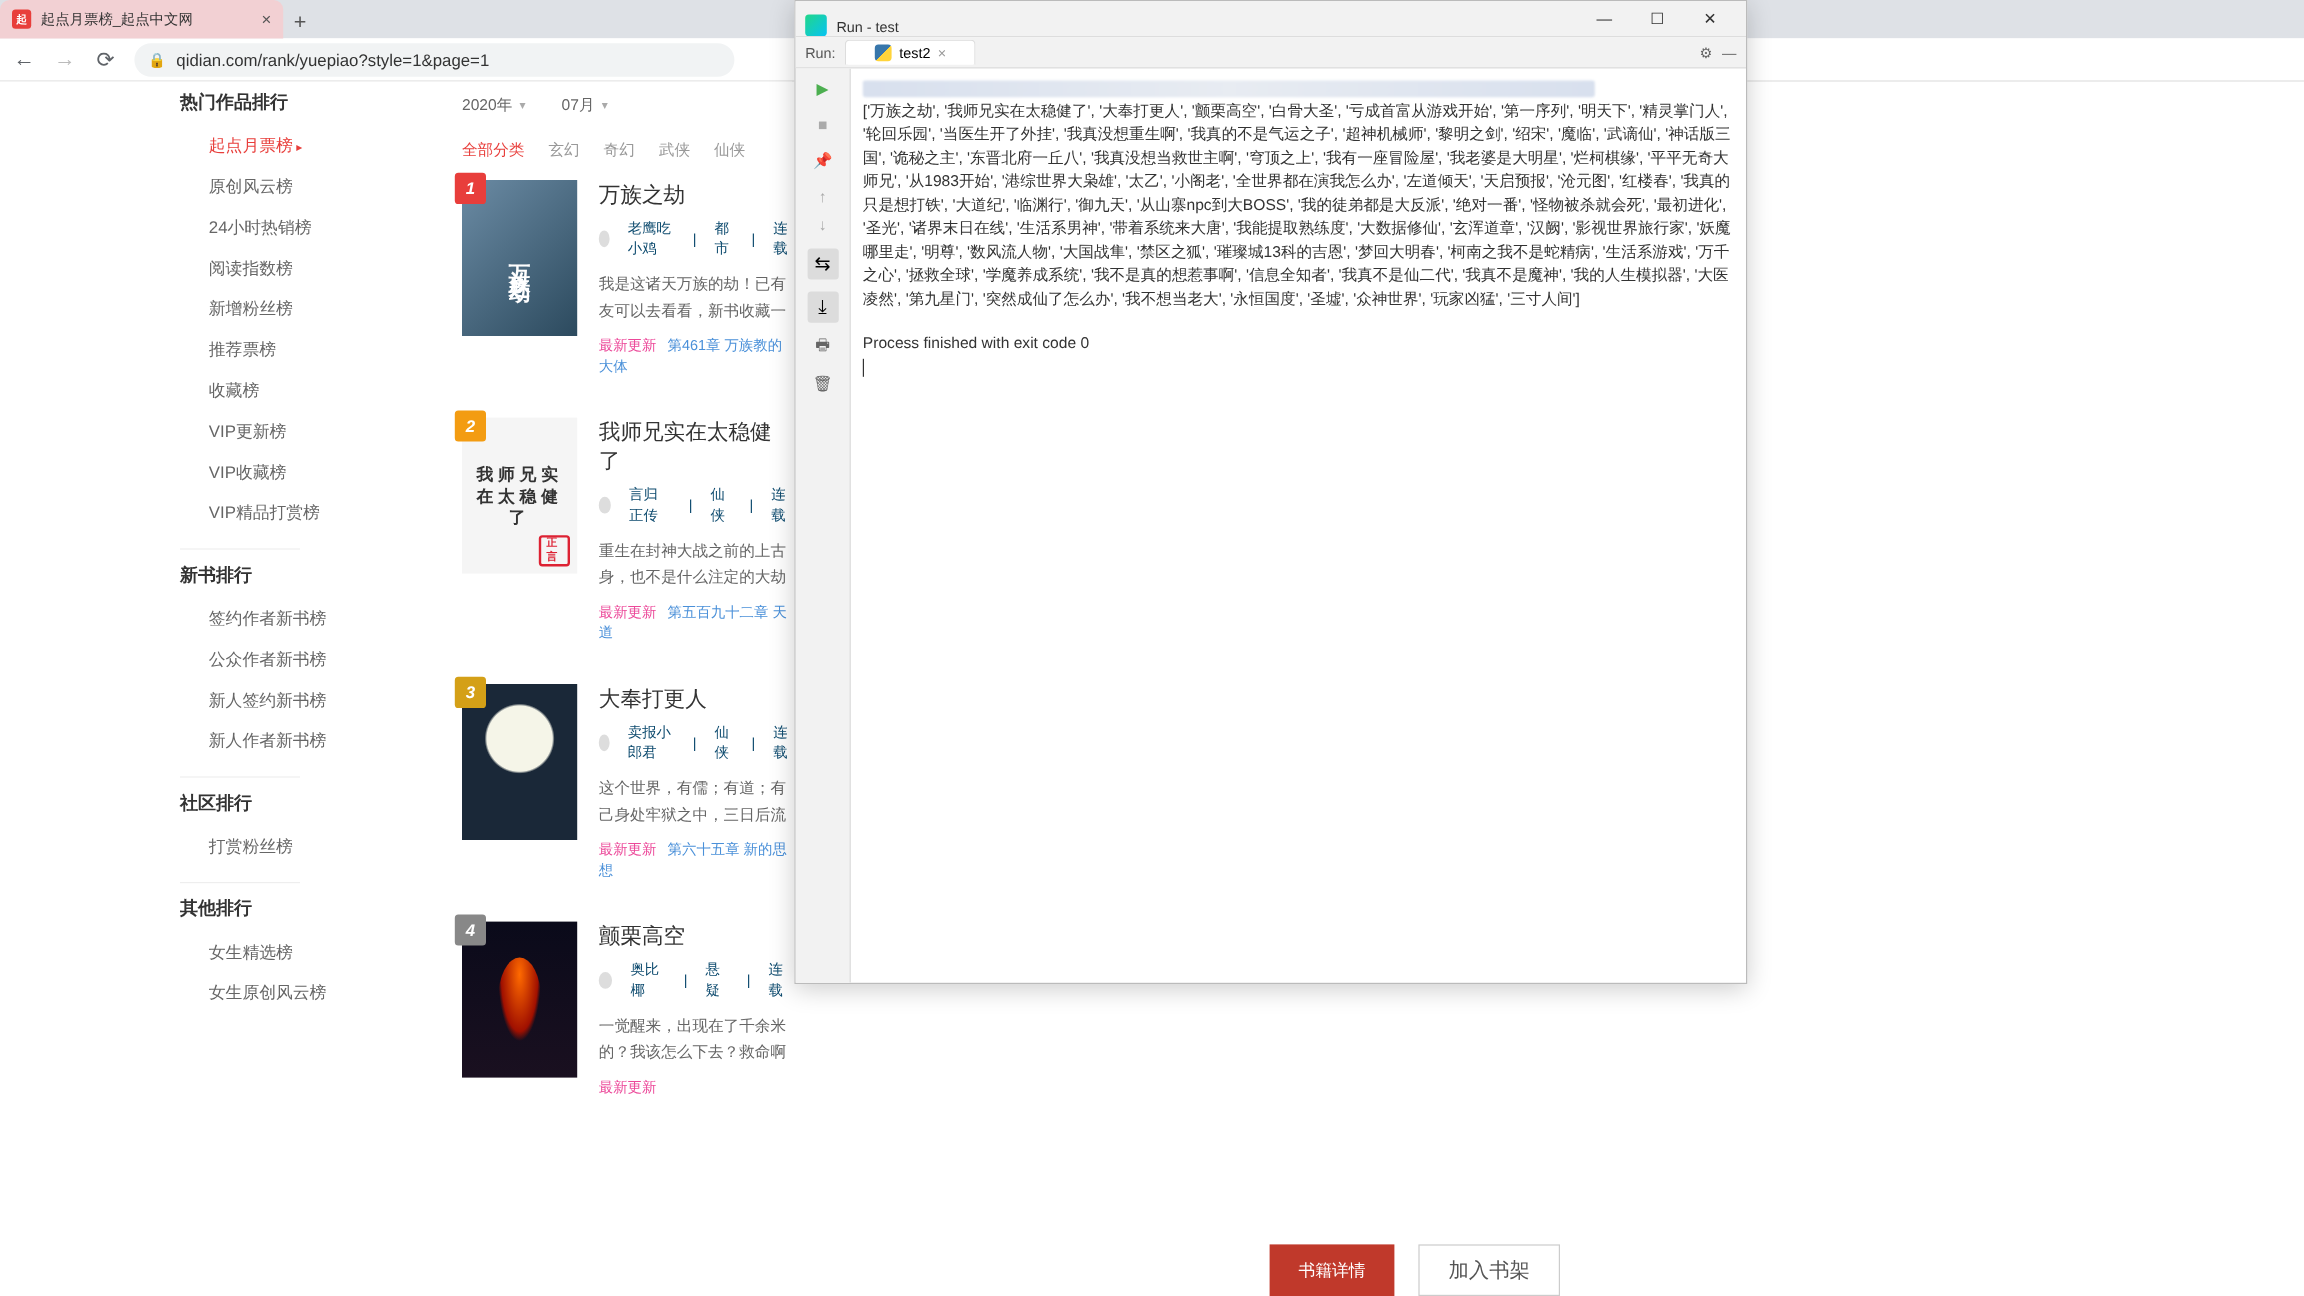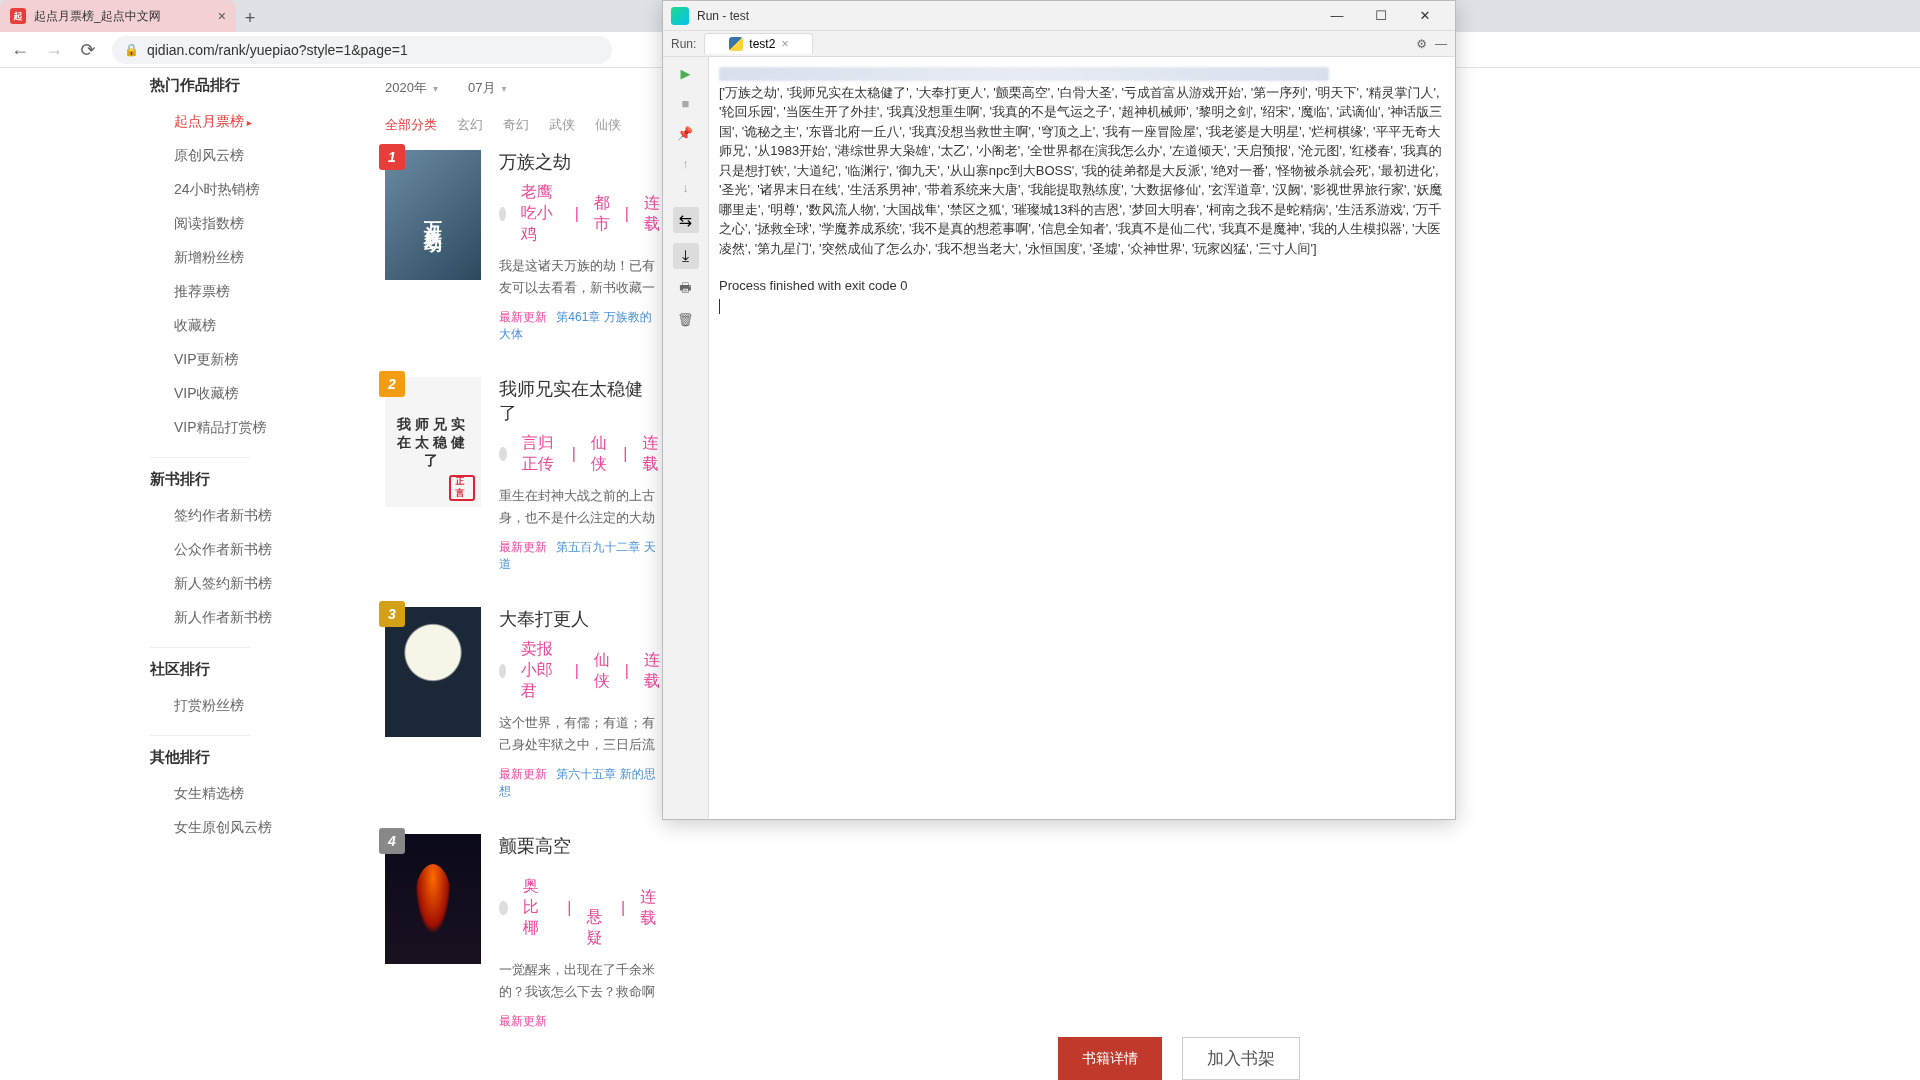--- a/index.html
+++ b/index.html
@@ -38,33 +38,33 @@
 .cover { width: 96px; height: 130px; background: linear-gradient(135deg,#6b8ba4,#2c4a5e); display: flex; align-items: center; justify-content: center; color: #fff; font-size: 18px; font-weight: bold; writing-mode: vertical-rl; letter-spacing: 4px; }
 .cover.c2 { background: #f5f5f5; color: #333; font-size: 14px; writing-mode: horizontal-tb; padding: 6px; text-align: center; line-height: 1.3; position: relative; }
 .cover.c2 .stamp { position: absolute; bottom: 6px; right: 6px; width: 26px; height: 26px; border: 2px solid #d23; color: #d23; font-size: 9px; display: flex; align-items: center; justify-content: center; border-radius: 3px; }
 .cover.c3 { background: radial-gradient(circle at 50% 35%, #f5f5e8 0%, #f5f5e8 28%, #1a2838 30%); }
 .cover.c4 { background: linear-gradient(180deg,#0a0a1a,#1a1020); position: relative; }
 .cover.c4::before { content:""; position:absolute; left:30px; top:30px; width:36px; height:70px; background: radial-gradient(ellipse at 50% 20%, #ff6a00, #a01000 60%, transparent 70%); border-radius: 50% 50% 40% 40%; }
 .rank-badge { position: absolute; top: -6px; left: -6px; width: 26px; height: 26px; color: #fff; font-size: 14px; font-weight: bold; font-style: italic; display: flex; align-items: center; justify-content: center; border-radius: 3px; }
 .r1 { background: #e83e3b; } .r2 { background: #f39c12; } .r3 { background: #d4a017; } .r4 { background: #888; }
 .book-info { flex: 1; min-width: 0; }
 .book-title { font-size: 18px; color: #333; margin-bottom: 8px; cursor: pointer; }
-.book-meta { display: flex; align-items: center; gap: 15px; font-size: 16px; color: #ec4899; margin-bottom: 10px; }
+.book-meta { display: flex; align-items: center; gap: 15px; font-size: 12px; color: #0c4a6e; margin-bottom: 10px; }
 .author-ico { width: 14px; height: 14px; border-radius: 50%; background: #ddd; display: inline-block; }
 .book-desc { font-size: 13px; color: #666; line-height: 1.7; margin-bottom: 10px; height: 44px; overflow: hidden; }
 .book-upd { font-size: 12px; }
 .book-upd .u1 { color: #ec4899; } .book-upd .u2 { color: #4a90d9; margin-left: 6px; }
 
 .bottom-buttons { position: absolute; bottom: 0; right: 620px; display: flex; z-index: 5; }
 .btn-red { background: #c0392b; color: #fff; padding: 9px 24px; font-size: 14px; border: none; cursor: pointer; }
 .btn-white { background: #fff; color: #555; padding: 9px 24px; font-size: 17px; border: 1px solid #ccc; cursor: pointer; margin-left: 20px; }
 
 
 .ide { position: absolute; top: 0; left: 662px; width: 794px; height: 820px; background: #fff; border: 1px solid #bbb; box-shadow: 0 4px 20px rgba(0,0,0,0.2); display: flex; flex-direction: column; }
-.ide-title { height: 30px; background: #f2f2f2; display: flex; align-items: center; padding: 0 8px; gap: 8px; border-bottom: 1px solid #ddd; }
+.ide-title { height: 30px; background: #f2f2f2; display: flex; align-items: flex-end; padding: 0 8px; gap: 8px; border-bottom: 1px solid #ddd; }
 .ide-ico { width: 18px; height: 18px; background: linear-gradient(135deg,#21d789,#07c3f2); border-radius: 3px; }
 .ide-title-text { font-size: 12px; color: #333; }
 .win-ctrl { margin-left: auto; display: flex; gap: 0; }
 .win-btn { width: 44px; height: 30px; display: flex; align-items: center; justify-content: center; font-size: 13px; color: #333; cursor: pointer; }
 .ide-tabbar { height: 26px; background: #f2f2f2; display: flex; align-items: center; padding: 0 8px; gap: 8px; border-bottom: 1px solid #ddd; font-size: 12px; }
 .ide-run-label { color: #555; }
 .ide-file-tab { background: #fff; border: 1px solid #ddd; border-bottom: none; padding: 3px 24px; border-radius: 4px 4px 0 0; display: flex; align-items: center; gap: 6px; }
 .py-ico { width: 14px; height: 14px; background: linear-gradient(135deg,#3776ab 50%,#ffd43b 50%); border-radius: 3px; }
 .ide-gear { margin-left: auto; cursor: pointer; color: #666; }
 .ide-body { flex: 1; display: flex; overflow: hidden; }
@@ -215,21 +215,21 @@
     <div class="cover-wrap">
       <div class="cover c4"></div>
       <div class="rank-badge r4">4</div>
     </div>
     <div class="book-info">
       <div class="book-title">颤栗高空</div>
       <div class="book-meta">
         <span class="author-ico"></span>
         <span style="cursor:pointer;">奥比椰</span>
         <span>|</span>
-              <span style="cursor:pointer;margin-top:41px;">悬疑</span>
+              <span style="cursor:pointer;">悬疑</span>
         <span>|</span>
               <span>连载</span>
       </div>
       <div class="book-desc">一觉醒来，出现在了千余米的？我该怎么下去？救命啊</div>
       <div class="book-upd">
         <span class="u1">最新更新</span>
         <span class="u2" style="cursor:pointer;"></span>
       </div>
     </div>
         </div>

